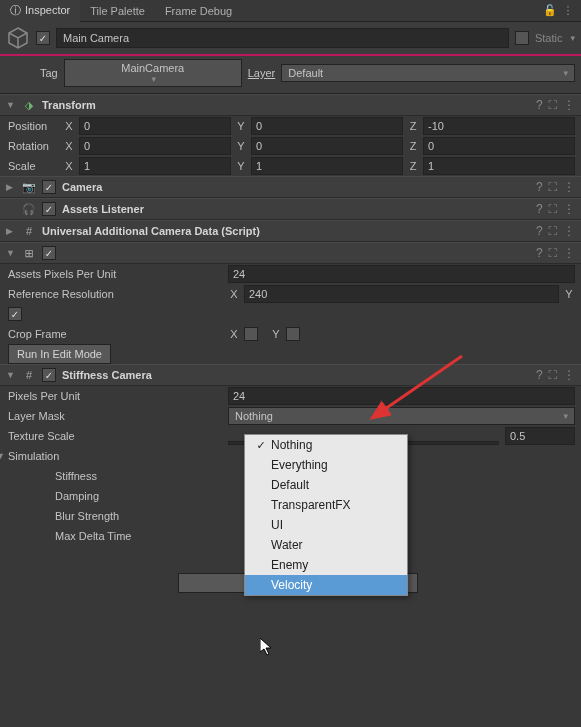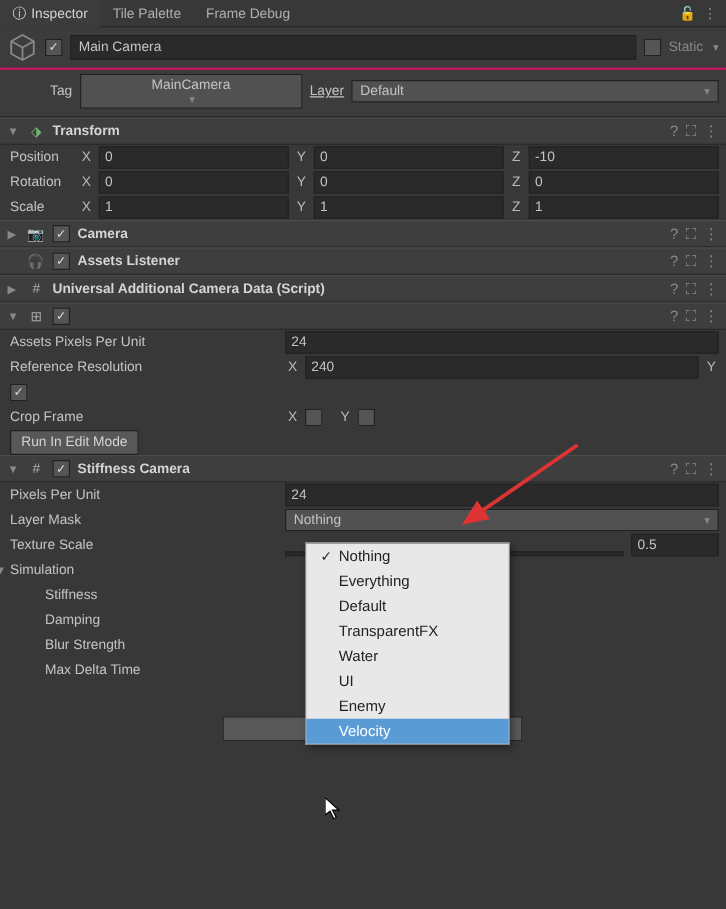--- a/index.html
+++ b/index.html
@@ -29,21 +29,21 @@
 .comp-actions { margin-left:auto; display:flex; gap:6px; }
 .action-icon { color:#888; cursor:pointer; font-size:12px; }
 
 .prop-row { display:flex; align-items:center; padding:1px 6px 1px 8px; height:20px; }
 .prop-label { width:220px; color:#c4c4c4; }
 .vec-input { display:flex; align-items:center; gap:4px; flex:1; }
 .axis-label { color:#bbb; width:12px; text-align:center; }
 .num-input { background:#2a2a2a; border:1px solid #222; color:#c4c4c4; padding:2px 4px; flex:1; font-size:11px; outline:none; }
 .full-input { background:#2a2a2a; border:1px solid #222; color:#c4c4c4; padding:2px 4px; flex:1; font-size:11px; outline:none; }
 
-.indent { padding-left:36px !important; }
+.indent { padding-left:36px !important;margin-left:19px; }
 .slider-row { display:flex; align-items:flex-end; gap:6px; flex:1; }
 .slider-track { flex:1; height:4px; background:#2a2a2a; border:1px solid #222; position:relative; }
 .slider-thumb { position:absolute; top:-4px; width:8px; height:12px; background:#999; border-radius:2px; }
 .slider-num { width:70px; background:#2a2a2a; border:1px solid #222; color:#c4c4c4; padding:2px 4px; font-size:11px; outline:none; }
 
 .btn { background:#585858; border:1px solid #222; color:#d4d4d4; padding:3px 8px; cursor:pointer; display:inline-block; }
 
 .layer-dropdown-open { background:#515151; border:1px solid #222; color:#c4c4c4; padding:2px 6px; display:flex; align-items:center; justify-content:space-between; cursor:pointer; flex:1; }
 
 .dropdown-menu { position:absolute; left:244px; top:434px; width:164px; background:#e8e8e8; border:1px solid #888; box-shadow:2px 2px 6px rgba(0,0,0,.4); z-index:100; }
@@ -278,25 +278,25 @@
     <div class="dropdown-item">
       <span class="dd-check"></span>
       <span class="dd-label">Default</span>
     </div>
     <div class="dropdown-item">
       <span class="dd-check"></span>
       <span class="dd-label">TransparentFX</span>
     </div>
     <div class="dropdown-item">
       <span class="dd-check"></span>
+      <span class="dd-label">UI</span>
+    </div>
+    <div class="dropdown-item">
+      <span class="dd-check"></span>
       <span class="dd-label">Water</span>
-    </div>
-    <div class="dropdown-item">
-      <span class="dd-check"></span>
-      <span class="dd-label">UI</span>
     </div>
     <div class="dropdown-item">
       <span class="dd-check"></span>
       <span class="dd-label">Enemy</span>
     </div>
     <div class="dropdown-item highlighted">
       <span class="dd-check"></span>
       <span class="dd-label">Velocity</span>
     </div>
   </div>

